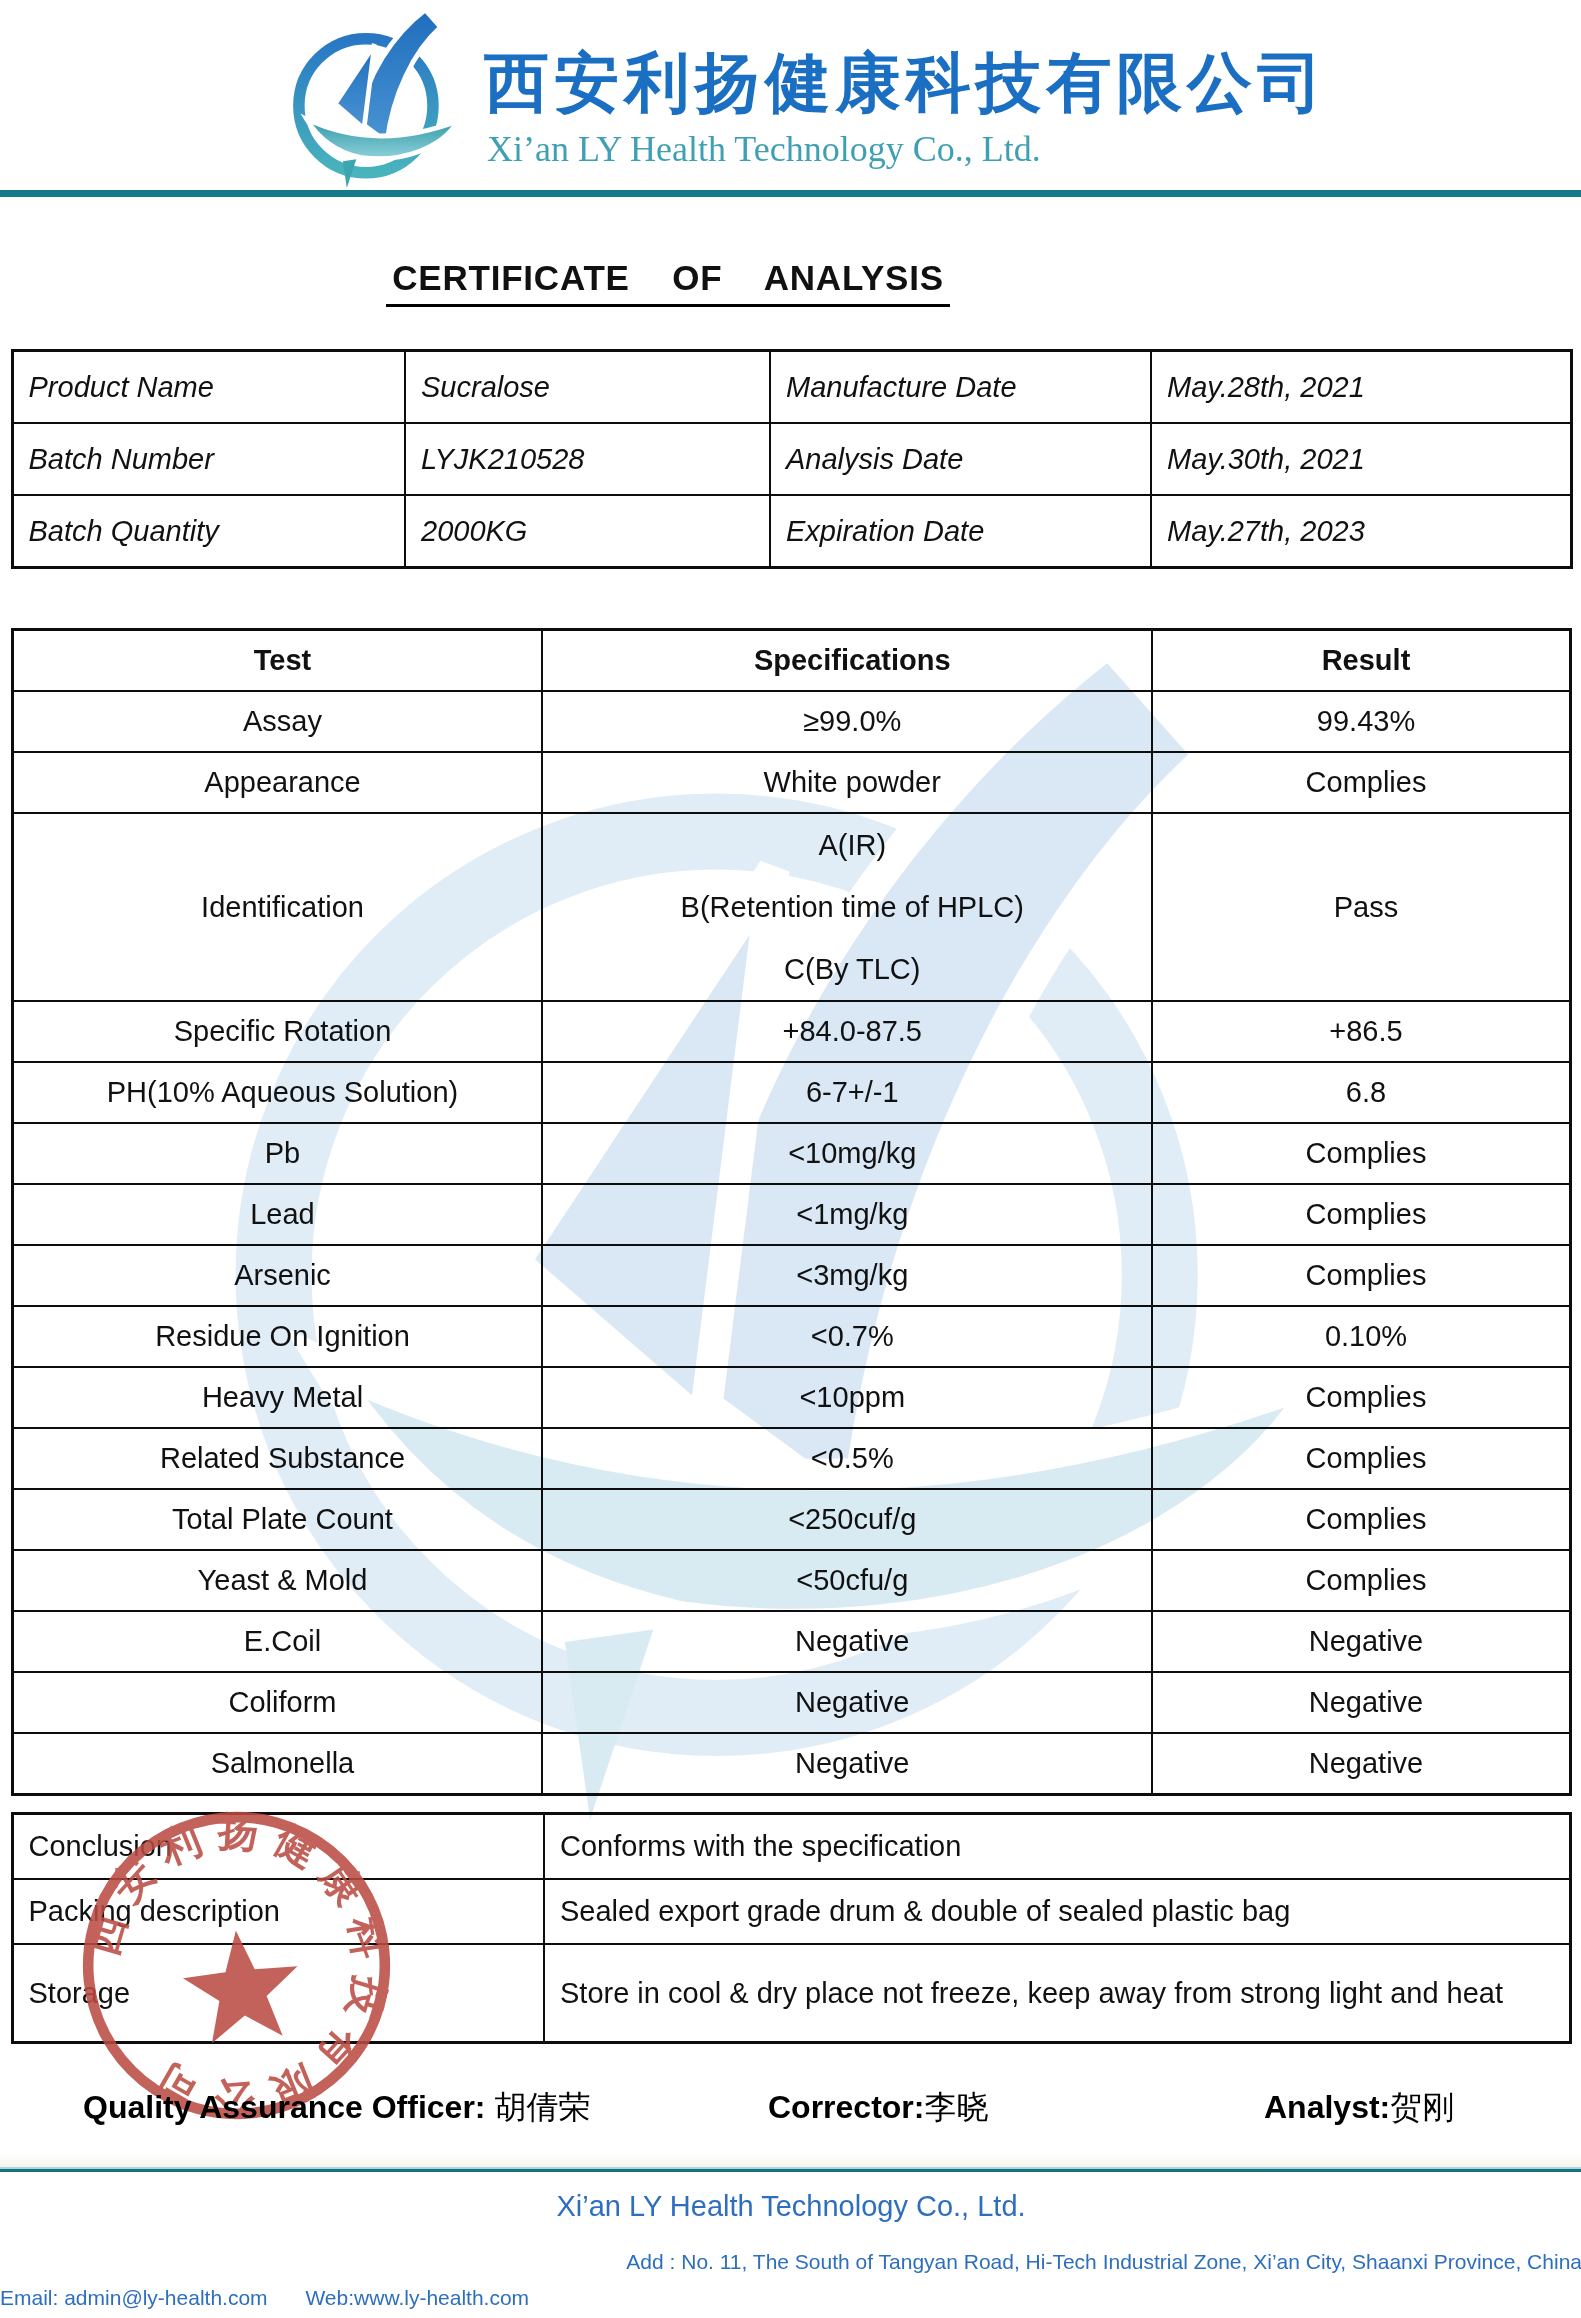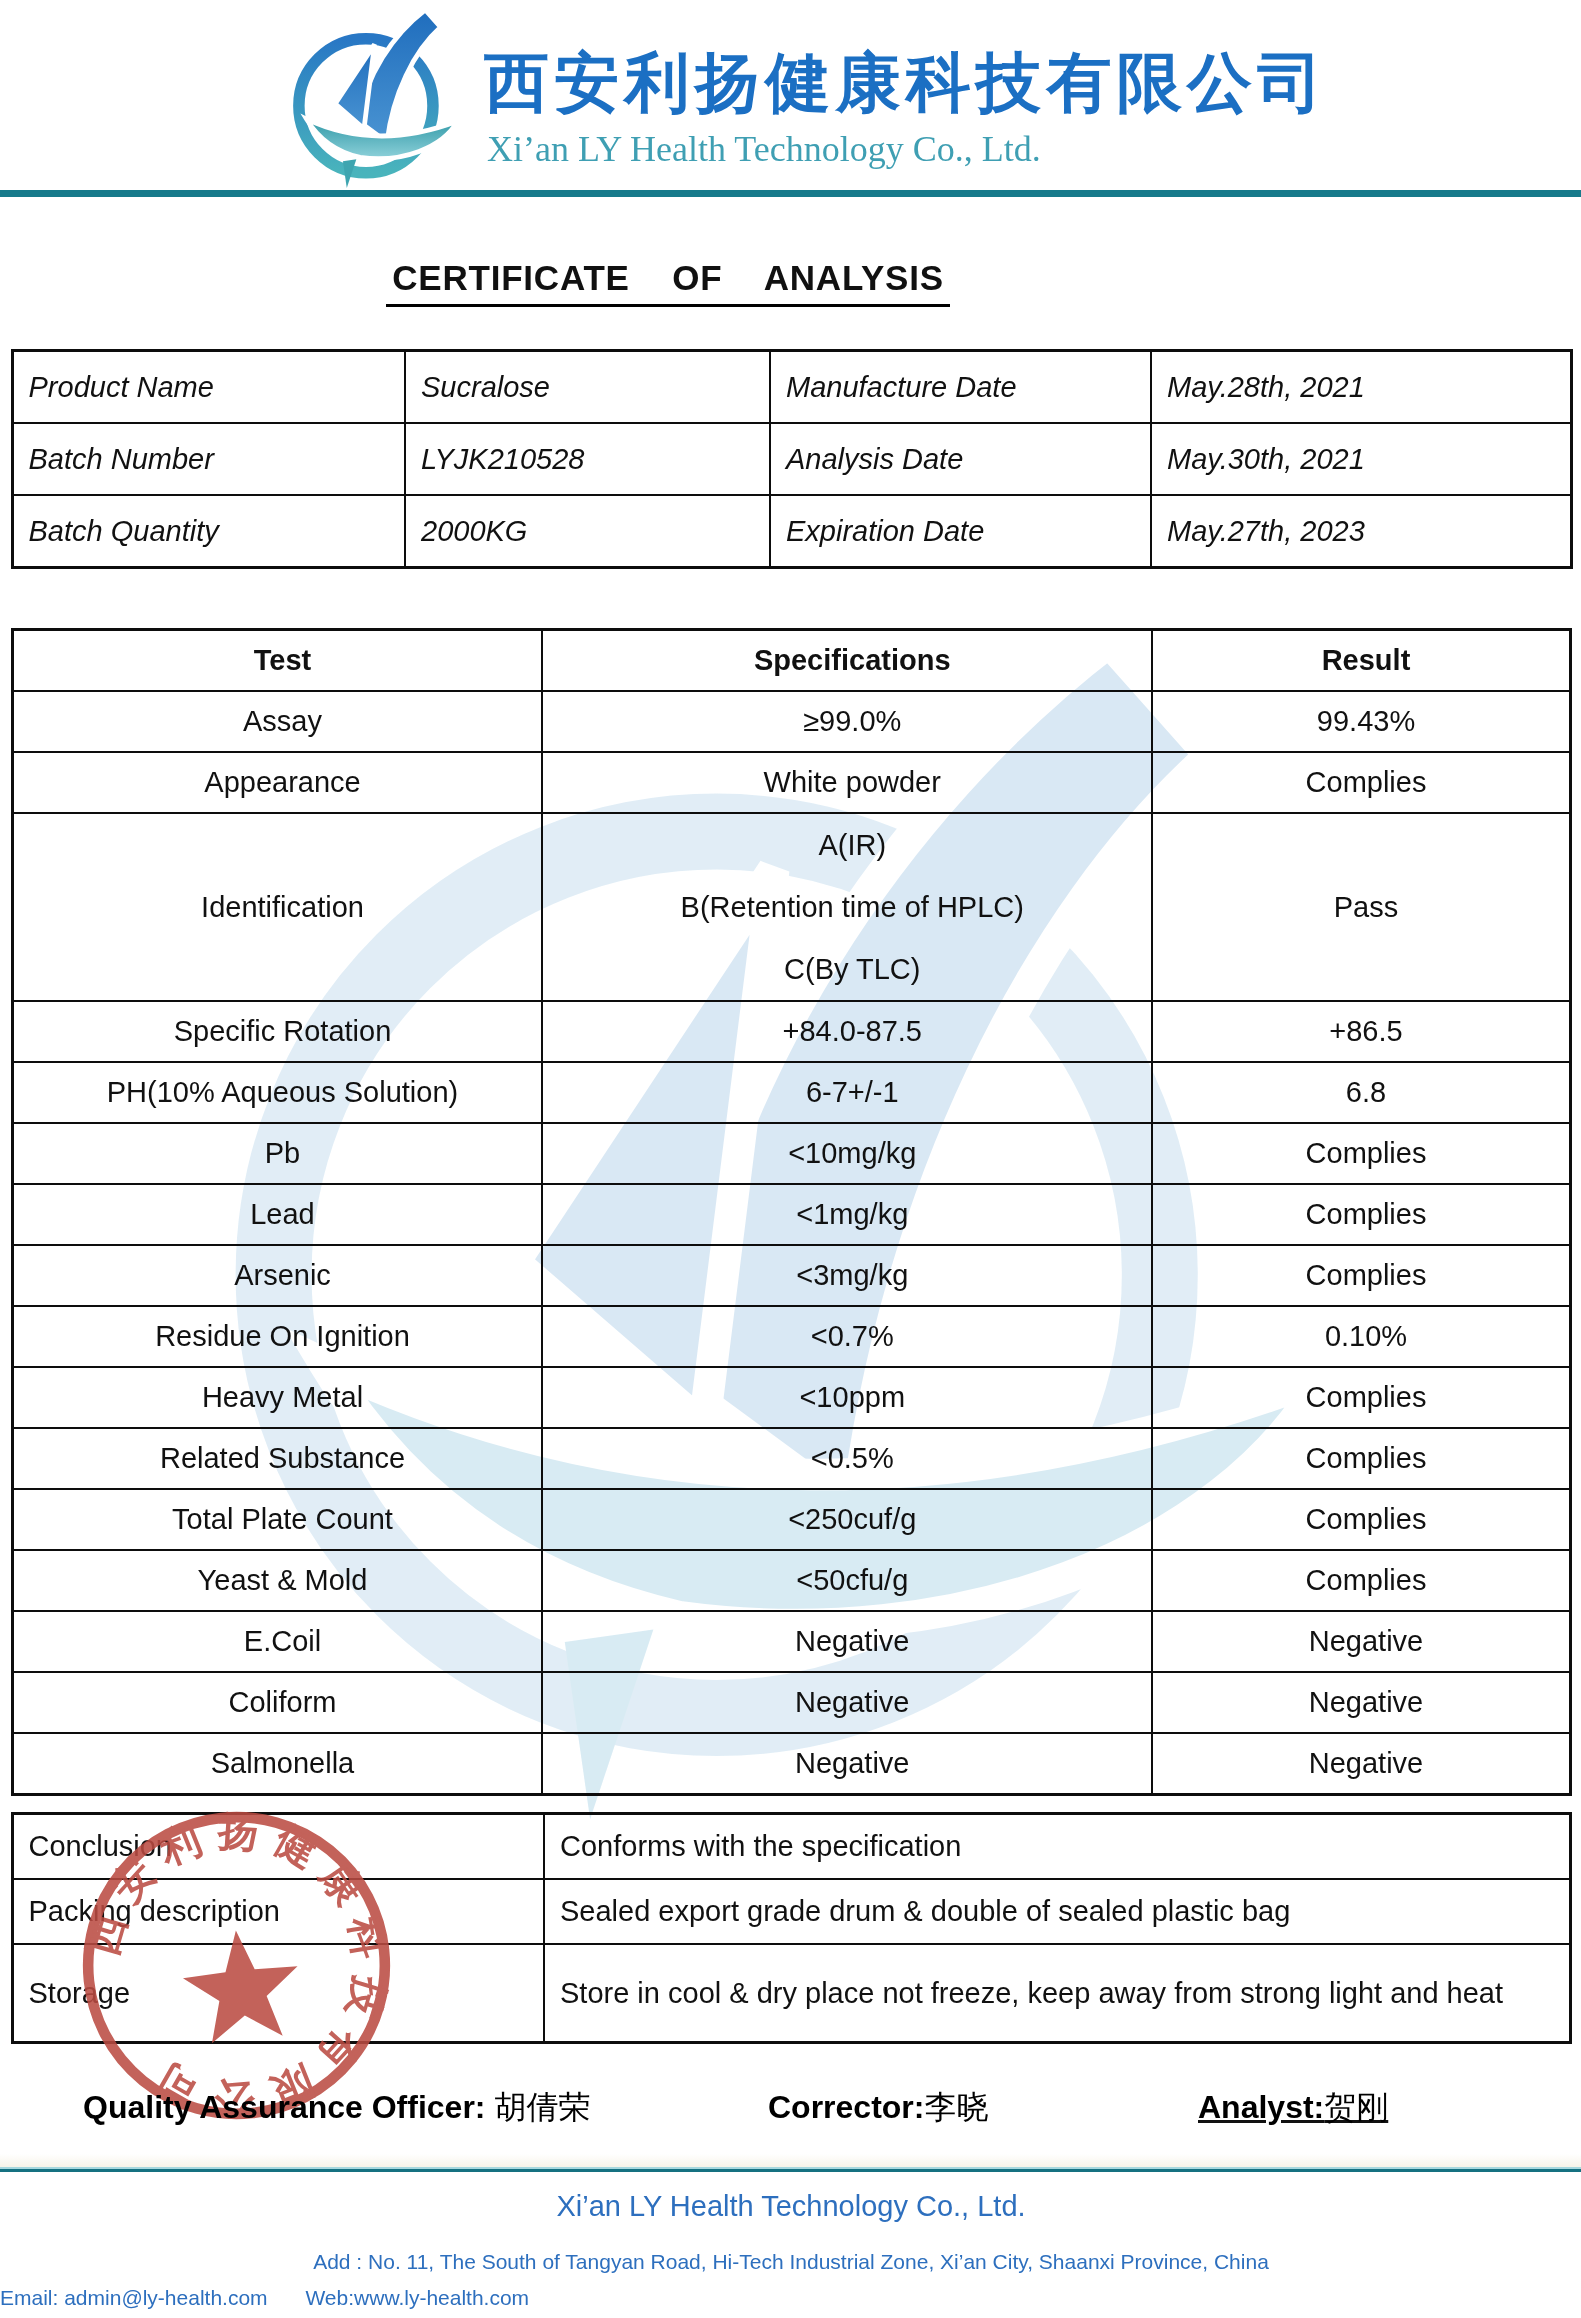--- a/index.html
+++ b/index.html
@@ -43,29 +43,29 @@
   .conc-table{position:absolute;left:10.5px;top:1812px;width:1558px;border:3px solid #0d0d0d;}
   .conc-table td{height:63px;}
   .conc-table .row-storage td{height:96px;line-height:1.62;}
   
   .signature{position:absolute;left:0;top:2086px;width:1582px;font-size:32px;white-space:nowrap;}
   .sig-group{position:absolute;top:0;}
   .sig-label{font-weight:bold;color:#000;}
   .sig-name{font-weight:normal;color:#000;}
   .sig-qa{left:83px;}
   .sig-corrector{left:768px;}
-  .sig-analyst{left:1198px;text-decoration:underline;}
+  .sig-analyst{left:1264px;}
   
   .footer-band{position:absolute;left:0;top:2154px;width:1582px;height:13.6px;
     background:linear-gradient(#ffffff,#f6f3e7);}
   .footer-rule{position:absolute;left:0;top:2167px;width:1582px;height:4.5px;
     background:linear-gradient(#a7d8de 0 33%,#157181 33%);}
   .footer-company{position:absolute;left:0;top:2190px;width:1582px;text-align:center;
     color:#2d6fbe;font-size:29px;}
-  .footer-address{position:absolute;left:0;top:2250px;width:1582px;text-align:center;
+  .footer-address{position:absolute;left:0;top:2250px;width:1582px;text-align:right;
     color:#2d6fbe;font-size:21px;}
   .footer-contact{position:absolute;left:0;top:2286px;width:1582px;
     color:#2d6fbe;font-size:21px;}
   .footer-contact .web{margin-left:32px;}
   
   .watermark{position:absolute;left:147px;top:629px;width:1266px;height:1203px;
     opacity:0.85;pointer-events:none;}
   .stamp{position:absolute;left:70px;top:1799px;width:333px;height:333px;
     opacity:0.87;transform:rotate(-6deg);pointer-events:none;}
 </style>

